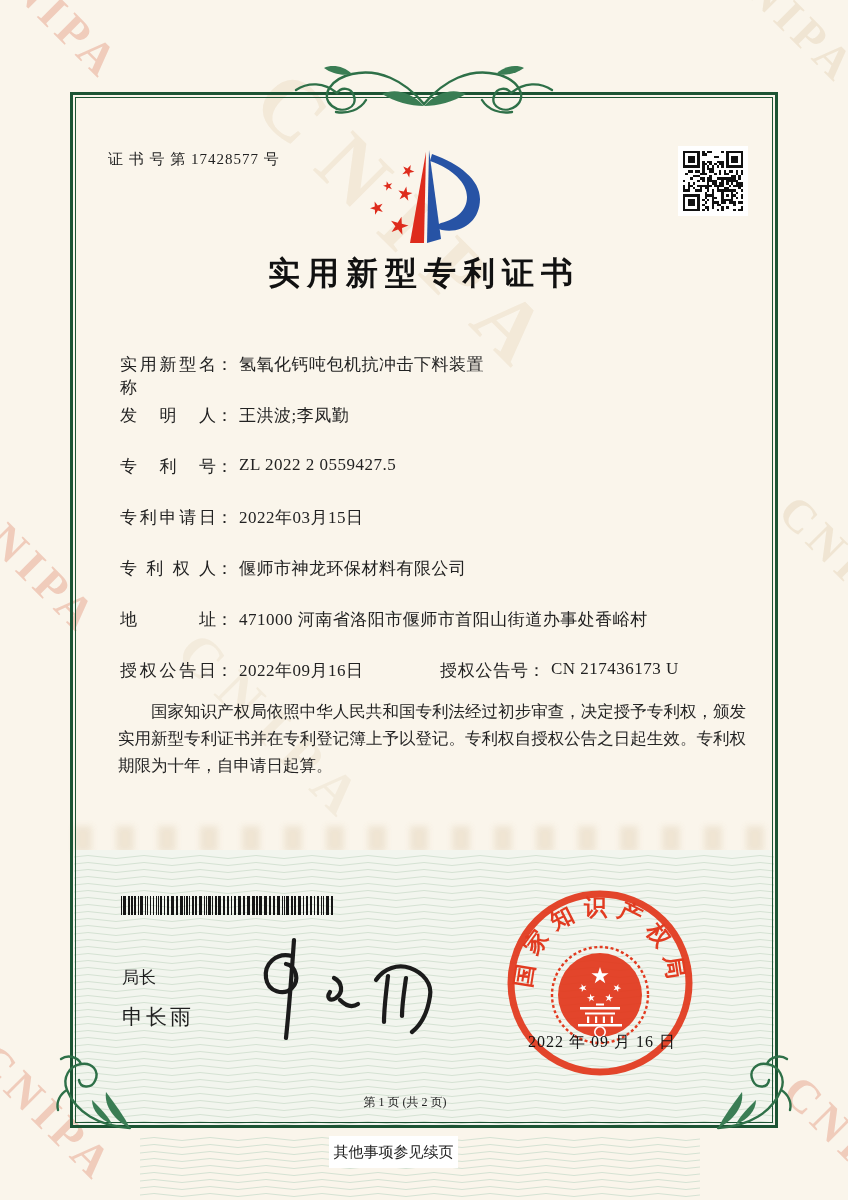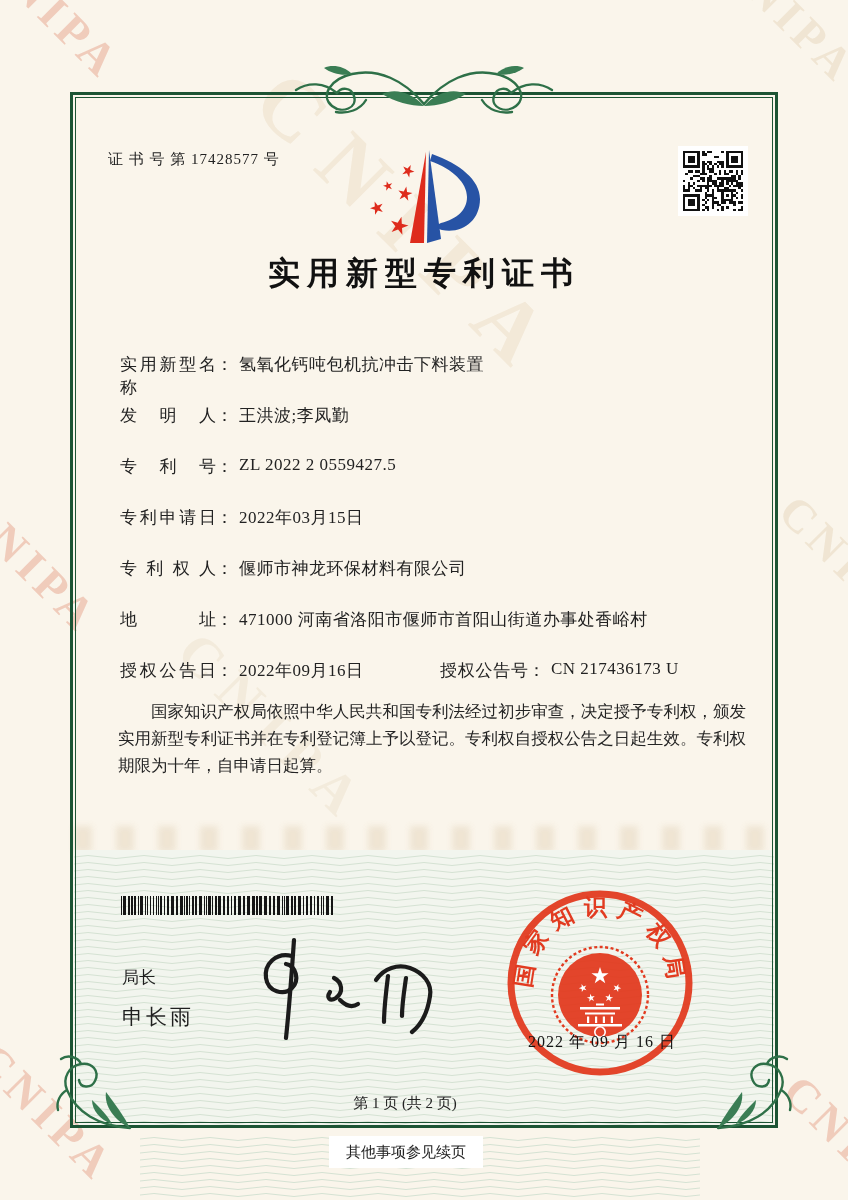--- a/index.html
+++ b/index.html
@@ -58,22 +58,22 @@
   
   .barcode{position:absolute; left:121px; top:896px; z-index:5;}
   .sig-title{position:absolute; left:122px; top:966px; z-index:5; font-size:17px;}
   .sig-name{position:absolute; left:122px; top:1003px; z-index:5; font-size:21px; letter-spacing:3px;}
   .signature{position:absolute; left:248px; top:934px; z-index:6;}
   .signature path{fill:none; stroke:#1b1b1b; stroke-width:4.2; stroke-linecap:round; stroke-linejoin:round;}
   .seal{position:absolute; left:505px; top:888px; z-index:5;}
   .seal-date{position:absolute; left:527px; top:1032px; width:150px; z-index:6;
              text-align:center; font-size:16px; letter-spacing:1px; color:#141414;}
   .page-num{position:absolute; left:100px; top:1094px; width:610px; z-index:5;
-            text-align:center; font-size:15px; color:#222;}
-  .note-box{position:absolute; left:329px; top:1136px; width:154px; height:32px; z-index:6;
+            text-align:center; font-size:12px; color:#222;}
+  .note-box{position:absolute; left:329px; top:1136px; width:129px; height:32px; z-index:6;
             background:#fff; display:flex; align-items:center; justify-content:center;
             font-size:15px; color:#222;}
 </style>
 </head>
 <body>
 
 <div class="page">
 
   <svg width="0" height="0" style="position:absolute" aria-hidden="true">
     <defs>

